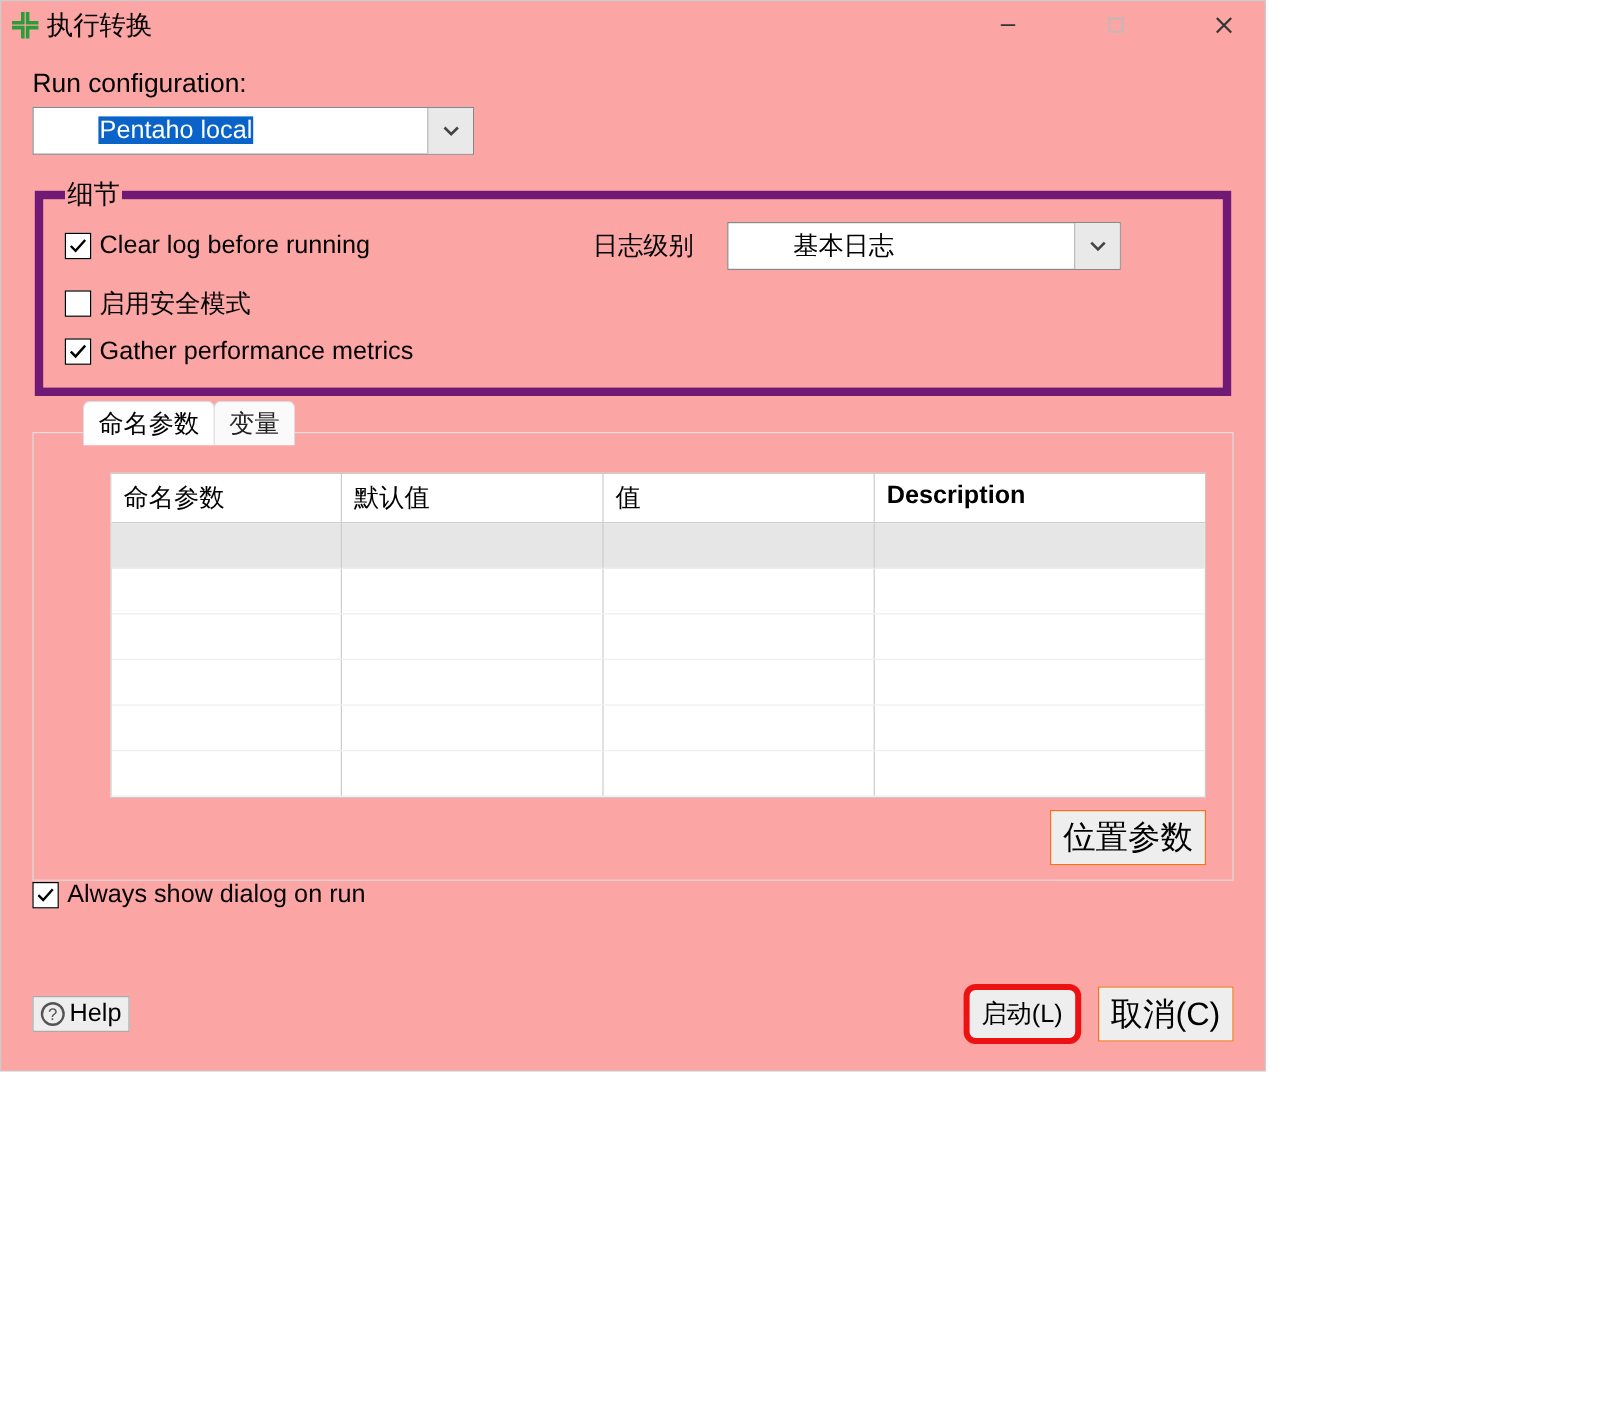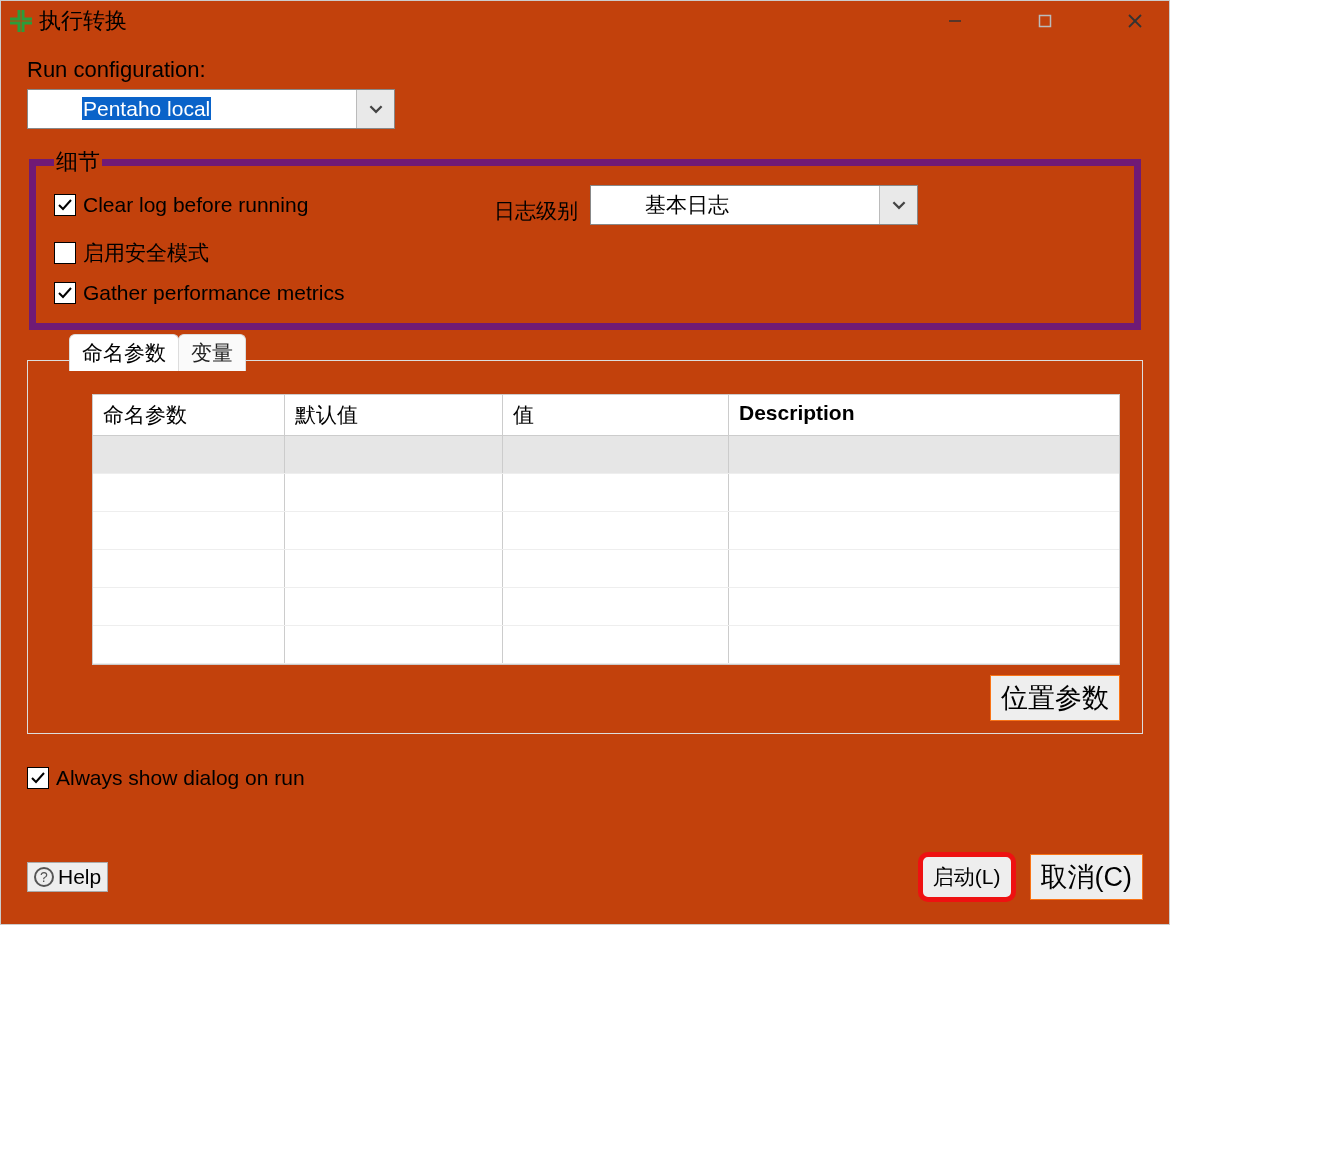--- a/index.html
+++ b/index.html
@@ -4,23 +4,23 @@
 <style>
   * { box-sizing: border-box; }
   body {
     margin: 0;
     font-family: "Microsoft YaHei", "Segoe UI", sans-serif;
     font-size: 21px;
     background: #fff;
     color: #000;
   }
   .window {
-    width: 1170px;
+    width: 1055px;
     border: 1px solid #ccc;
-    background: #c2410c;
+    background: #fca5a5;
   }
   .titlebar {
     display: flex;
     align-items: center;
     height: 40px;
     padding: 0 4px 0 8px;
   }
   .app-icon {
     width: 24px;
     height: 24px;
@@ -94,22 +94,22 @@
     width: 22px; height: 22px;
     border: 1.5px solid #000;
     display: flex;
     align-items: center;
     justify-content: center;
     background: #fff;
   }
   .cb svg { width: 16px; height: 16px; }
   .loglevel-row {
     display: flex;
-    align-items: flex-end;
-    gap: 12px;
+    align-items: center;
+    gap: 28px;
   }
   .loglevel-row .combo .value { min-width: 240px; font-size: 21px; }
   .tabs-box {
     border: 1px solid #ddd;
     margin-top: 30px;
     padding-bottom: 12px;
     padding-left: 42px;
   }
   .tabstrip {
     display: flex;
@@ -172,21 +172,21 @@
     padding: 4px 10px;
     background: #eee;
     border: 1px solid #f97316;
     font-size: 27px;
   }
   .pos-btn-row {
     display: flex;
     justify-content: flex-end;
     margin: 10px 22px 0 0;
   }
-  .always-row { margin-top: 32px; }
+  .always-row { }
   .footer {
     display: flex;
     align-items: center;
     margin-top: 62px;
   }
   .help-btn {
     display: inline-flex;
     align-items: center;
     gap: 4px;
     background: #eee;

